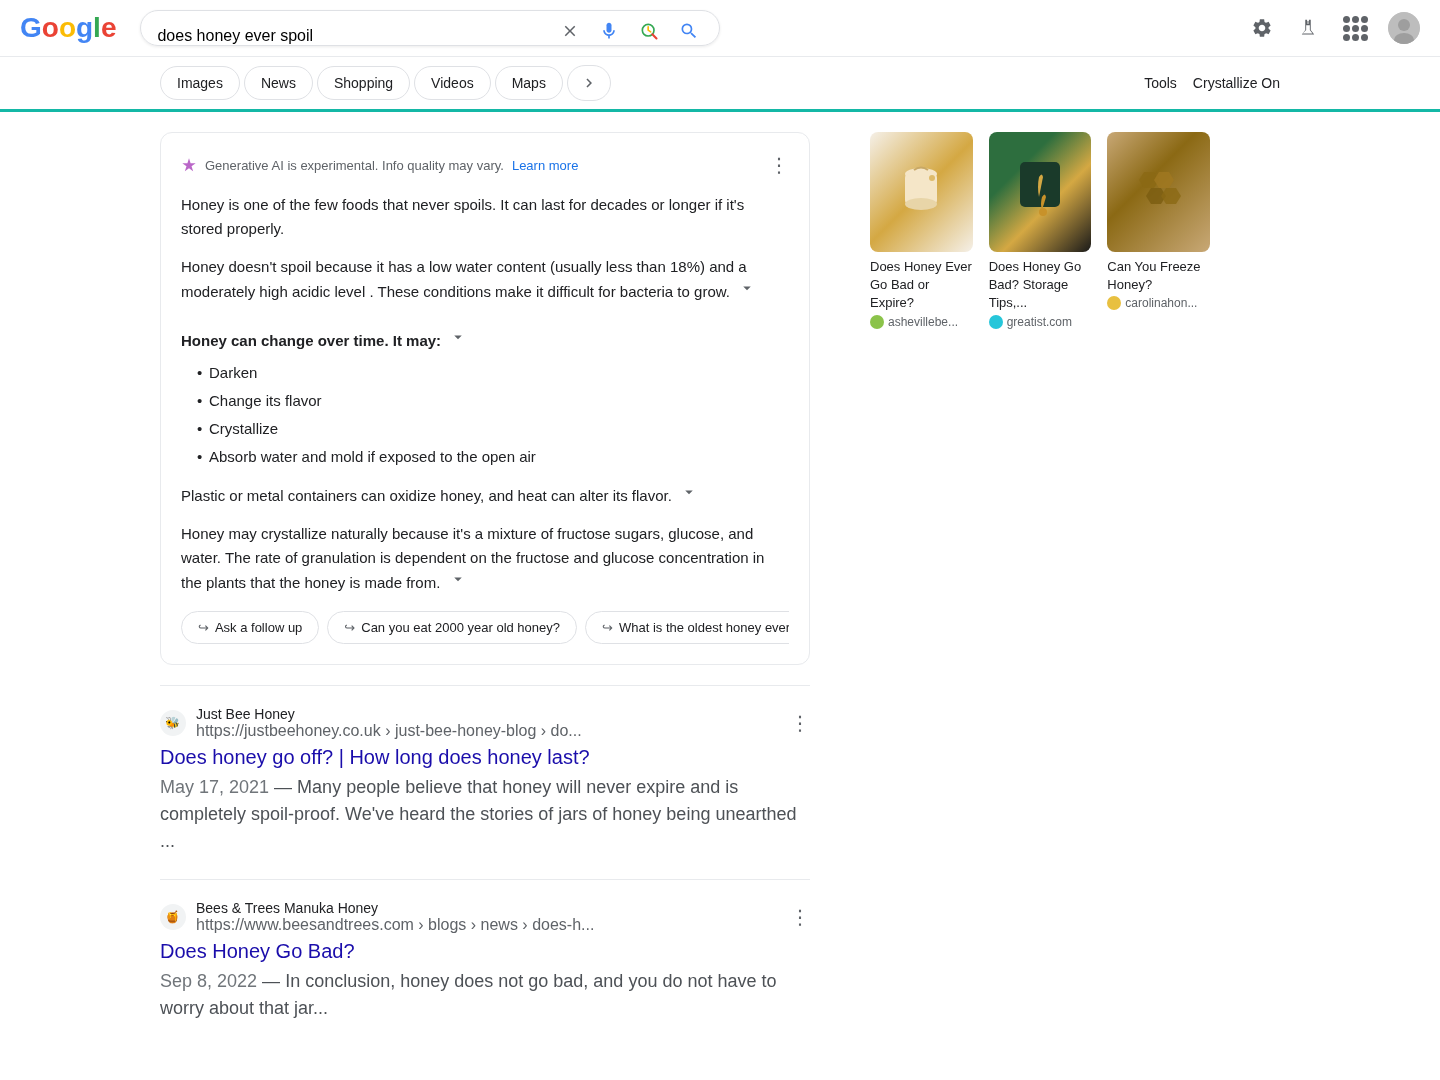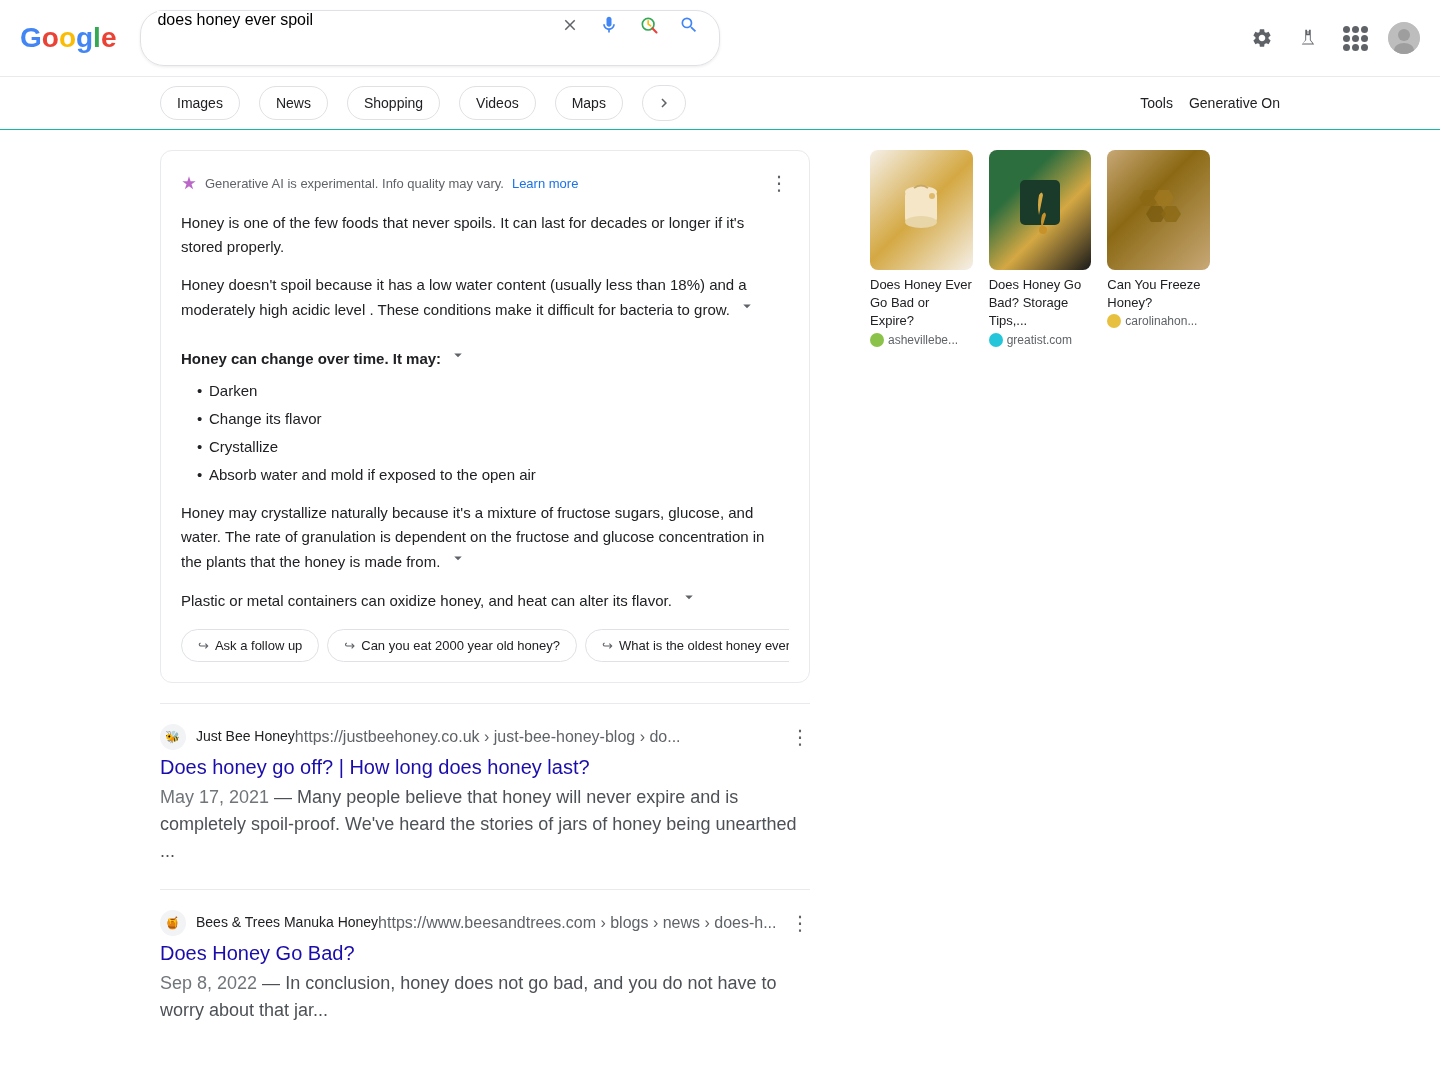--- a/index.html
+++ b/index.html
@@ -1,30 +1,30 @@
 <!DOCTYPE html>
 <html><head>
   <meta charset="utf-8">
   <style>
     * { box-sizing: border-box; margin: 0; padding: 0; }
     body { font-family: Arial, sans-serif; font-size: 14px; color: #202124; background: #fff; }
 
     
     .header { display: flex; align-items: center; padding: 10px 20px; gap: 16px; border-bottom: 1px solid #e8eaed; }
     .google-logo { display: flex; align-items: center; margin-right: 8px; }
-    .search-bar-wrapper { display: flex; align-items: flex-start; border: 1px solid #dfe1e5; border-radius: 24px; padding: 0 16px; height: 56px; flex: 1; max-width: 580px; box-shadow: 0 1px 3px rgba(0,0,0,0.08); }
+    .search-bar-wrapper { display: flex; align-items: flex-end; border: 1px solid #dfe1e5; border-radius: 24px; padding: 0 16px; height: 36px; flex: 1; max-width: 580px; box-shadow: 0 1px 3px rgba(0,0,0,0.08); }
     .search-bar-wrapper input { border: none; outline: none; font-size: 16px; flex: 1; }
     .search-icons { display: flex; align-items: center; gap: 12px; }
     .search-icon-btn { background: none; border: none; cursor: pointer; padding: 4px; display: flex; align-items: center; justify-content: center; color: #5f6368; }
     .clear-btn { color: #5f6368; font-size: 18px; cursor: pointer; background: none; border: none; }
     .header-right { margin-left: auto; display: flex; align-items: center; gap: 16px; }
     .avatar { width: 32px; height: 32px; border-radius: 50%; background: #ccc; overflow: hidden; }
 
     
-    .tabs { display: flex; align-items: center; padding: 8px 160px; border-bottom: 1px solid #14b8a6; gap: 19px; }
+    .tabs { display: flex; align-items: center; padding: 8px 160px; border-bottom: 3px solid #14b8a6; gap: 4px; }
     .tab { padding: 8px 16px; border-radius: 20px; border: 1px solid #dfe1e5; font-size: 14px; cursor: pointer; color: #202124; background: #fff; text-decoration: none; white-space: nowrap; }
     .tab-more { padding: 8px 12px; border-radius: 20px; border: 1px solid #dfe1e5; font-size: 14px; cursor: pointer; background: #fff; display: flex; align-items: center; }
     .tabs-right { margin-left: auto; display: flex; align-items: center; gap: 16px; }
     .tools-btn { font-size: 14px; color: #202124; cursor: pointer; background: none; border: none; }
     .safesearch { font-size: 14px; color: #202124; }
 
     
     .main { display: flex; padding: 20px 160px 20px 160px; gap: 60px; max-width: 1440px; }
     .left-col { flex: 1; max-width: 650px; }
     .right-col { width: 340px; flex-shrink: 0; }
@@ -41,21 +41,21 @@
     .bullet-list li::before { content: "•"; position: absolute; left: 0; color: #202124; }
 
     
     .followup-chips { display: flex; gap: 8px; flex-wrap: nowrap; overflow: hidden; margin-top: 16px; align-items: center; }
     .chip { display: inline-flex; align-items: center; gap: 6px; border: 1px solid #dfe1e5; border-radius: 20px; padding: 8px 16px; font-size: 13px; cursor: pointer; background: #fff; white-space: nowrap; color: #202124; }
 
     
     .result-item { margin-bottom: 24px; padding-bottom: 0; border-top: 1px solid #e8eaed; padding-top: 20px; }
     .result-source { display: flex; align-items: center; gap: 10px; margin-bottom: 4px; }
     .source-favicon { width: 26px; height: 26px; border-radius: 50%; background: #f1f3f4; display: flex; align-items: center; justify-content: center; font-size: 12px; color: #5f6368; overflow: hidden; }
-    .source-info { display: flex; flex-direction: row; }
+    .source-info { display: flex; flex-direction: column; }
     .source-name { font-size: 14px; color: #202124; font-weight: 500; }
     .source-url { font-size: 16px; color: #5f6368; }
     .result-menu { margin-left: auto; cursor: pointer; color: #5f6368; font-size: 20px; }
     .result-title { font-size: 20px; color: #1a0dab; cursor: pointer; text-decoration: none; margin-bottom: 4px; display: block; line-height: 1.3; }
     .result-snippet { font-size: 18px; color: #4d5156; line-height: 1.5; }
     .result-date { color: #70757a; }
 
     
     .image-cards { display: flex; gap: 16px; margin-bottom: 0; }
     .image-card { flex: 1; }
@@ -152,21 +152,21 @@
   <button class="tab">Shopping</button>
   <button class="tab">Videos</button>
   <button class="tab">Maps</button>
   <button class="tab-more">
     <svg width="18" height="18" viewBox="0 0 24 24">
         <path d="M10 6L8.59 7.41 13.17 12l-4.58 4.59L10 18l6-6z" fill="#5f6368"></path>
       </svg>
   </button>
   <div class="tabs-right">
     <button class="tools-btn">Tools</button>
-    <span class="safesearch">Generative On</span>
+    <span class="safesearch">Crystallize On</span>
   </div>
 </div>
 
 <div class="main">
 
   <div class="left-col">
 
     <div class="ai-overview">
       <div class="ai-notice">
         <svg width="16" height="16" viewBox="0 0 24 24">
@@ -198,30 +198,30 @@
       </p>
 
       <ul class="bullet-list">
         <li>Darken</li>
         <li>Change its flavor</li>
         <li>Crystallize</li>
         <li>Absorb water and mold if exposed to the open air</li>
       </ul>
 
       <p class="ai-text" style="margin-bottom:14px;">
-        <span>Honey may crystallize naturally because it's a mixture of fructose sugars, glucose, and water. The rate of granulation is dependent on the fructose and glucose concentration in the plants that the honey is made from.</span>
+        <span>Plastic or metal containers can oxidize honey, and heat can alter its flavor.</span>
         <button class="expand-btn" style="margin-left:4px;">
           <svg width="18" height="18" viewBox="0 0 24 24">
               <path d="M7 10l5 5 5-5z" fill="#5f6368"></path>
             </svg>
         </button>
       </p>
 
       <p class="ai-text" style="margin-bottom:14px;">
-        <span>Plastic or metal containers can oxidize honey, and heat can alter its flavor.</span>
+        <span>Honey may crystallize naturally because it's a mixture of fructose sugars, glucose, and water. The rate of granulation is dependent on the fructose and glucose concentration in the plants that the honey is made from.</span>
         <button class="expand-btn" style="margin-left:4px;">
           <svg width="18" height="18" viewBox="0 0 24 24">
               <path d="M7 10l5 5 5-5z" fill="#5f6368"></path>
             </svg>
         </button>
       </p>
 
       <div class="followup-chips">
         <button class="chip">
           <span style="color:#5f6368;">↪</span>

